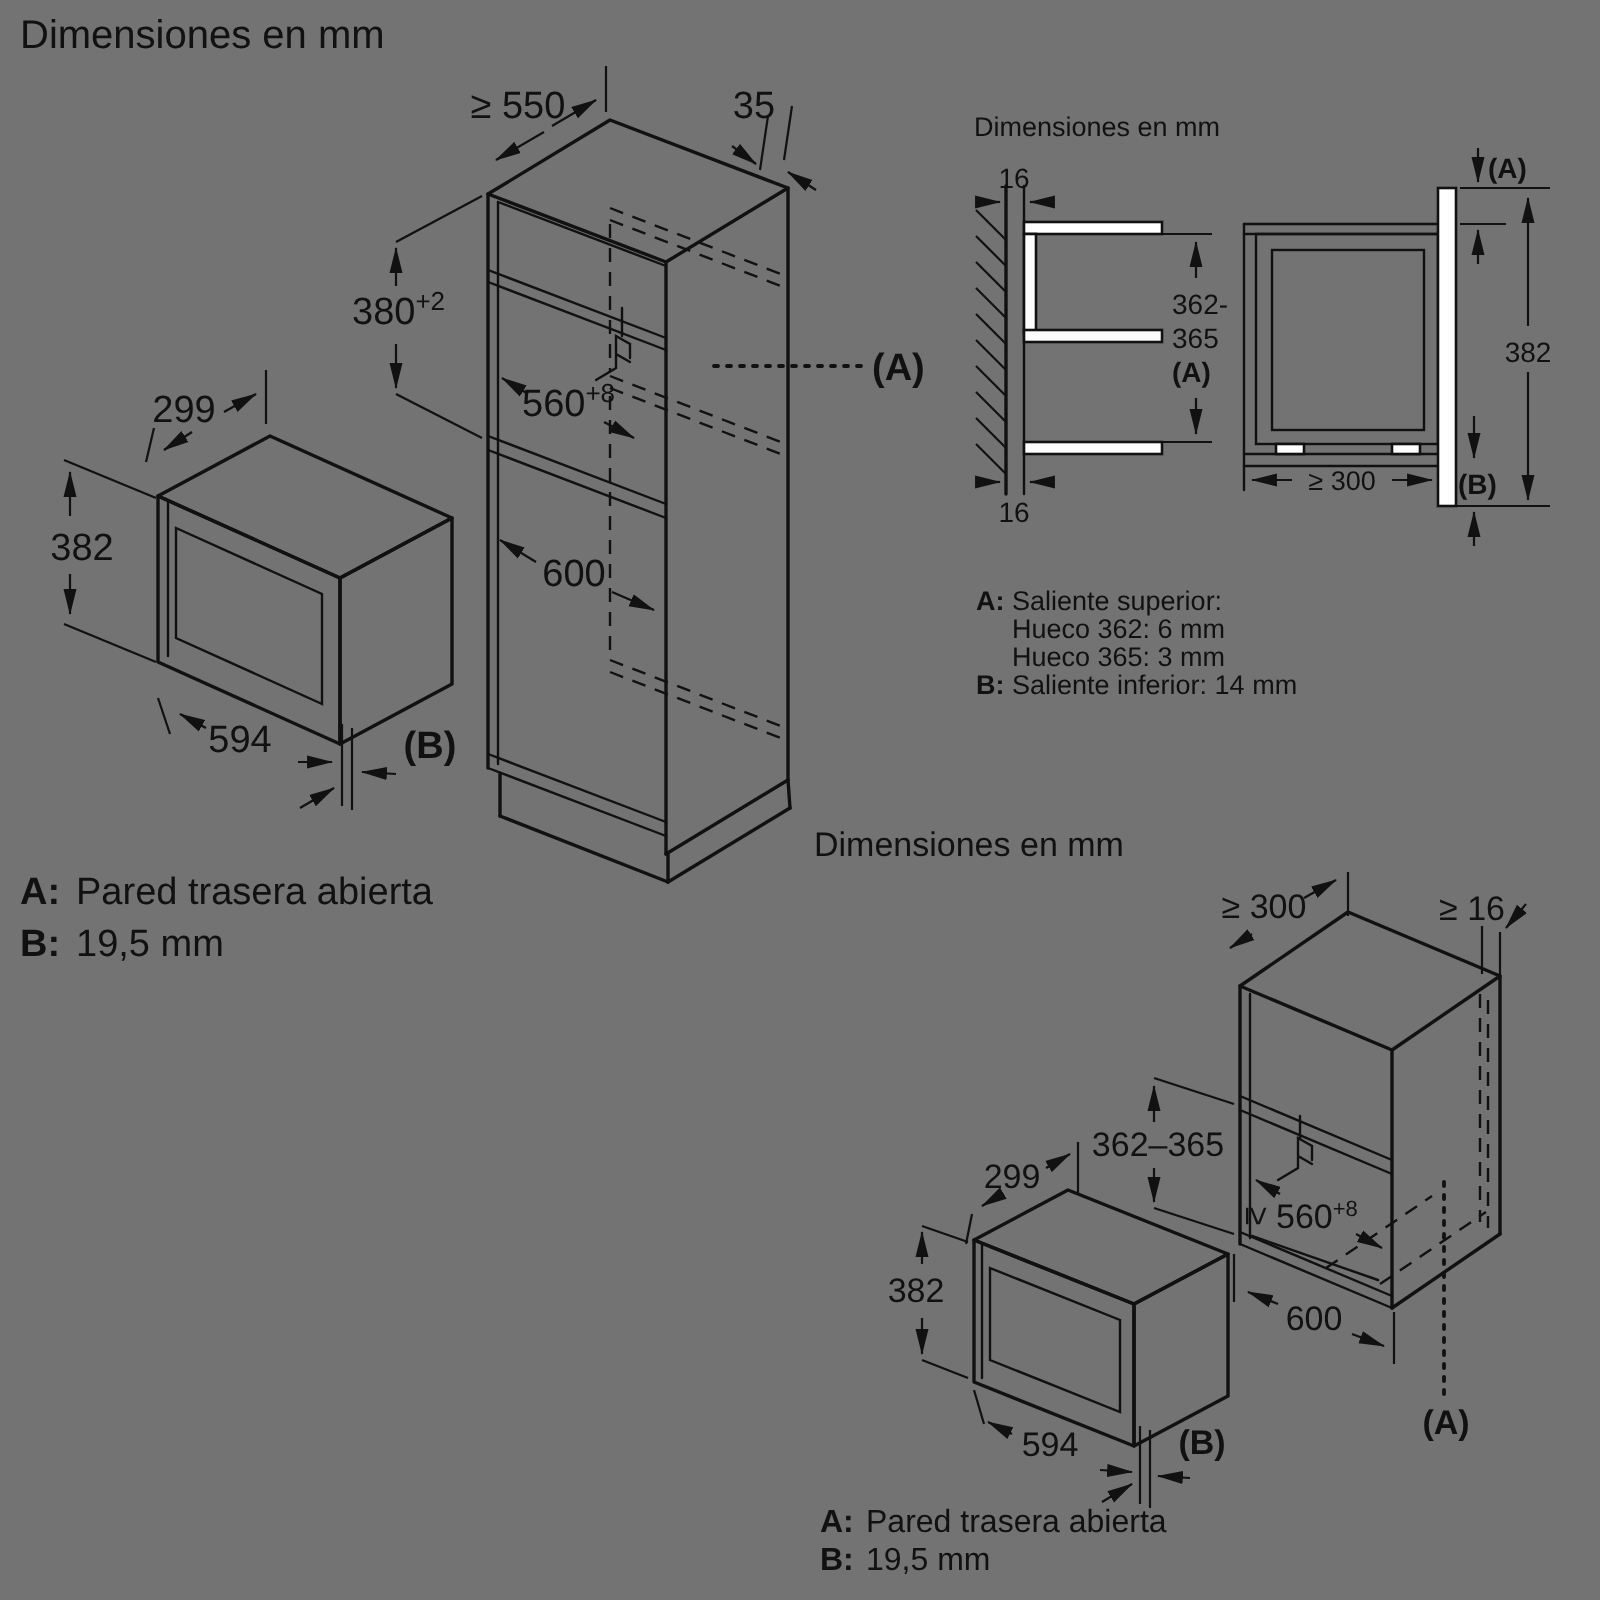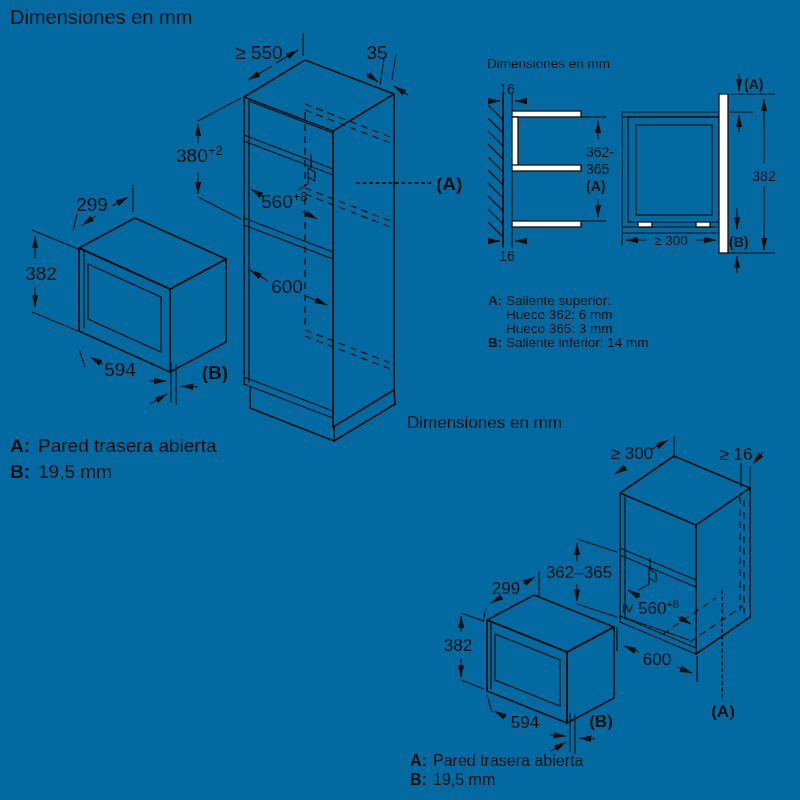--- a/index.html
+++ b/index.html
@@ -1,16 +1,16 @@
 <!DOCTYPE html>
 <html><head>
 <meta charset="utf-8">
 <style>
   html,body{margin:0;padding:0;background:#fff;}
-  #stage{position:relative;width:800px;height:800px;background:#0369a1;overflow:hidden;}
+  #stage{position:relative;width:800px;height:800px;background:#737373;overflow:hidden;}
   svg text{font-family:"Liberation Sans","DejaVu Sans",sans-serif;fill:#111;}
   .ol{stroke:#111;stroke-width:1.7;fill:none;stroke-linejoin:round;stroke-linecap:round;}
   .tl{stroke:#111;stroke-width:1.2;fill:none;stroke-linecap:round;}
   .dim{stroke:#111;stroke-width:1.1;fill:none;}
   .dash{stroke:#111;stroke-width:1.2;fill:none;stroke-dasharray:7 5;}
   .dot{stroke:#111;stroke-width:1.9;fill:none;stroke-dasharray:2 4.5;stroke-linecap:round;}
   .hatch{stroke:#111;stroke-width:1.1;}
   .board{fill:#fff;stroke:#111;stroke-width:1.3;}
   .t20{font-size:20px;} .t19{font-size:19px;} .t17{font-size:17px;} .t16{font-size:16px;}
   .t14{font-size:14px;} .t13{font-size:13.5px;}

